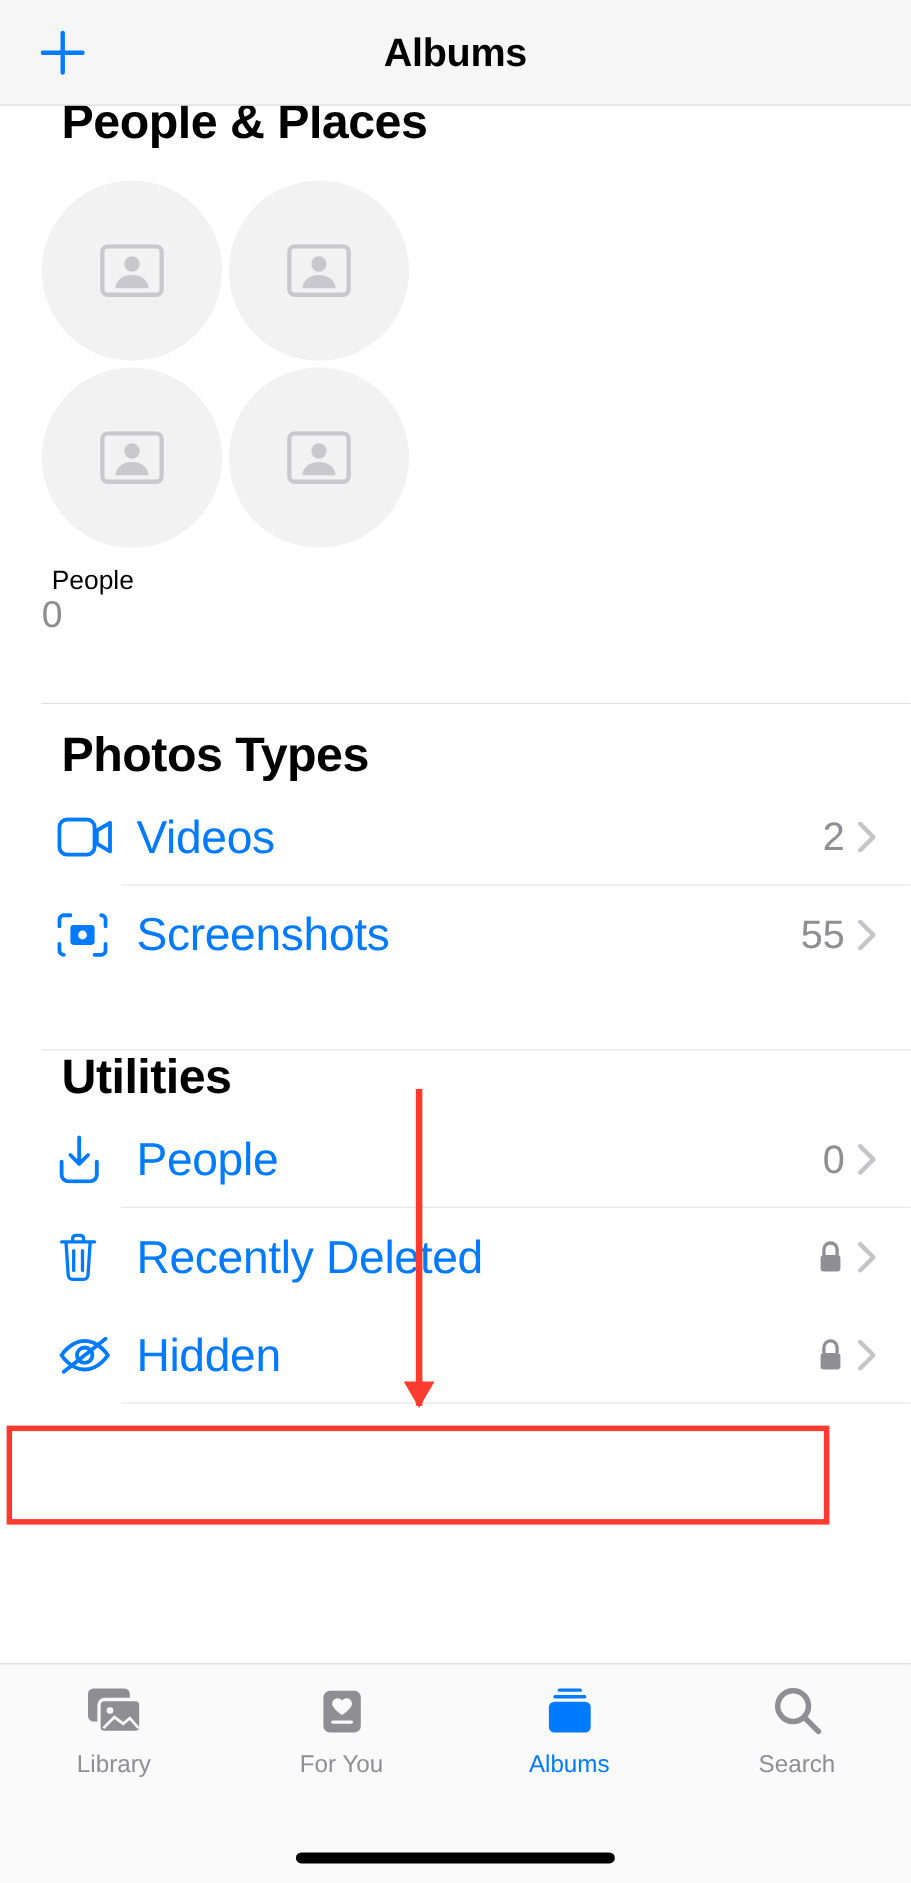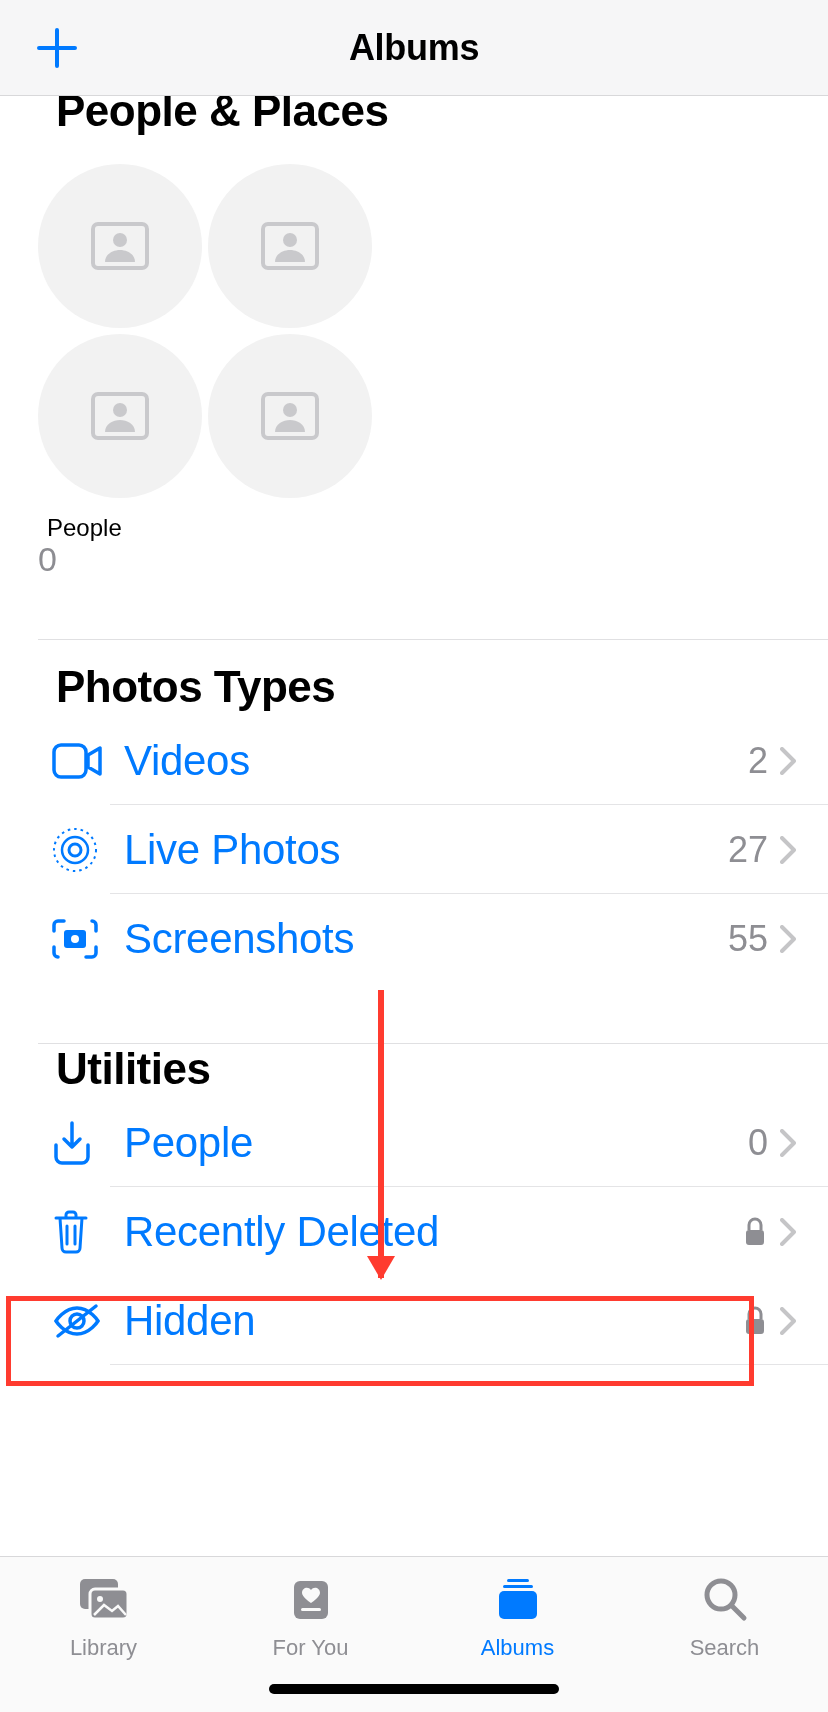--- a/index.html
+++ b/index.html
@@ -135,21 +135,21 @@
     bottom: 0;
     left: 110px;
     right: 0;
     height: 1px;
     background: #e4e4e6;
   }
   .tab-bar {
     position: absolute;
     left: 0; right: 0;
     bottom: 0;
-    height: 156px;
+    height: 200px;
     background: #fafafa;
     border-top: 1px solid #d8d8da;
     display: flex;
     justify-content: space-around;
     padding-top: 14px;
   }
   .tab {
     display: flex;
     flex-direction: column;
     align-items: center;
@@ -265,37 +265,20 @@
   <div class="list">
     <div class="list-row">
       <span class="icon-slot">
           <svg width="50" height="36" viewBox="0 0 50 36">
             <rect x="2" y="2" width="32" height="32" rx="7" fill="none" stroke="#007aff" stroke-width="3.5"></rect>
             <path d="M36 12l12-7v26l-12-7z" fill="none" stroke="#007aff" stroke-width="3.5" stroke-linejoin="round"></path>
           </svg>
         </span>
       <span class="label">Videos</span>
       <span class="count">2</span>
-      <span class="chev">
-          <svg width="16" height="28" viewBox="0 0 16 28">
-            <path d="M2 2l12 12L2 26" fill="none" stroke="#c5c5c7" stroke-width="4" stroke-linecap="round" stroke-linejoin="round"></path>
-          </svg>
-        </span>
-      <div class="row-sep"></div>
-    </div>
-    <div class="list-row">
-      <span class="icon-slot">
-          <svg width="46" height="46" viewBox="0 0 46 46">
-            <circle cx="23" cy="23" r="6" fill="none" stroke="#007aff" stroke-width="3"></circle>
-            <circle cx="23" cy="23" r="13" fill="none" stroke="#007aff" stroke-width="2.5"></circle>
-            <circle cx="23" cy="23" r="21" fill="none" stroke="#007aff" stroke-width="2" stroke-dasharray="2.5 4"></circle>
-          </svg>
-        </span>
-      <span class="label">Live Photos</span>
-      <span class="count">27</span>
       <span class="chev">
           <svg width="16" height="28" viewBox="0 0 16 28">
             <path d="M2 2l12 12L2 26" fill="none" stroke="#c5c5c7" stroke-width="4" stroke-linecap="round" stroke-linejoin="round"></path>
           </svg>
         </span>
       <div class="row-sep"></div>
     </div>
     <div class="list-row">
       <span class="icon-slot">
           <svg width="46" height="40" viewBox="0 0 46 40">

